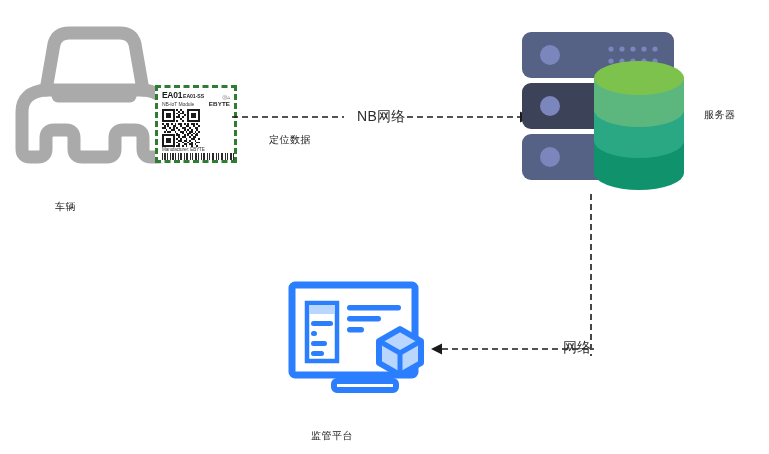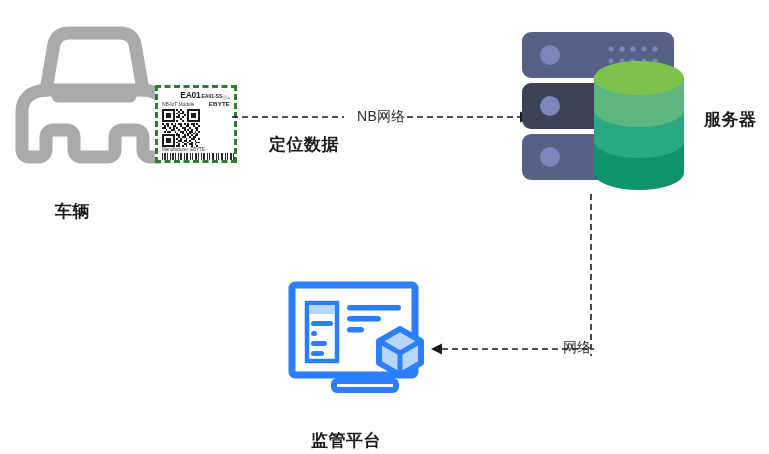--- a/index.html
+++ b/index.html
@@ -34,21 +34,21 @@
     background: #ffffff;
     box-sizing: border-box;
     border: 3px solid #2e7d32;
     border-style: dashed;
     padding: 3px 4px 2px 4px;
     overflow: hidden;
   }
   .mod-row1 {
     display: flex;
     align-items: flex-end;
-    justify-content: flex-end;
+    justify-content: space-between;
     line-height: 1;
   }
   .mod-part {
     font-size: 8.5px;
     font-weight: bold;
     color: #1b1b1b;
     letter-spacing: -0.3px;
   }
   .mod-sku {
     font-size: 5.2px;
@@ -102,21 +102,21 @@
   #monitor-node { left: 287px; top: 281px; width: 152px; height: 115px; }
 
   
   .connector { position: absolute; }
   #conn-nb      { left: 232px; top: 106px; width: 300px; height: 22px; }
   #conn-vert    { left: 580px; top: 194px; width: 22px; height: 162px; }
   #conn-network { left: 430px; top: 338px; width: 170px; height: 22px; }
 
   
   .label { position: absolute; white-space: nowrap; color: #1a1a1a; }
-  .label-bold  { font-weight: bold; font-size: 17px; letter-spacing: 0.5px; }
+  .label-bold  { font-weight: normal; font-size: 10px; letter-spacing: 0.5px; }
   .label-plain { font-weight: normal; font-size: 14px; color: #2b2b2b; letter-spacing: 0.3px; }
 
   #label-vehicle  { left: 55px;  top: 200px; }
   #label-server   { left: 704px; top: 108px; }
   #label-platform { left: 311px; top: 429px; }
   #label-nb       { left: 357px; top: 108px; }
   #label-posdata  { left: 269px; top: 133px; }
   #label-network  { left: 563px; top: 339px; }
 </style>
 </head>

